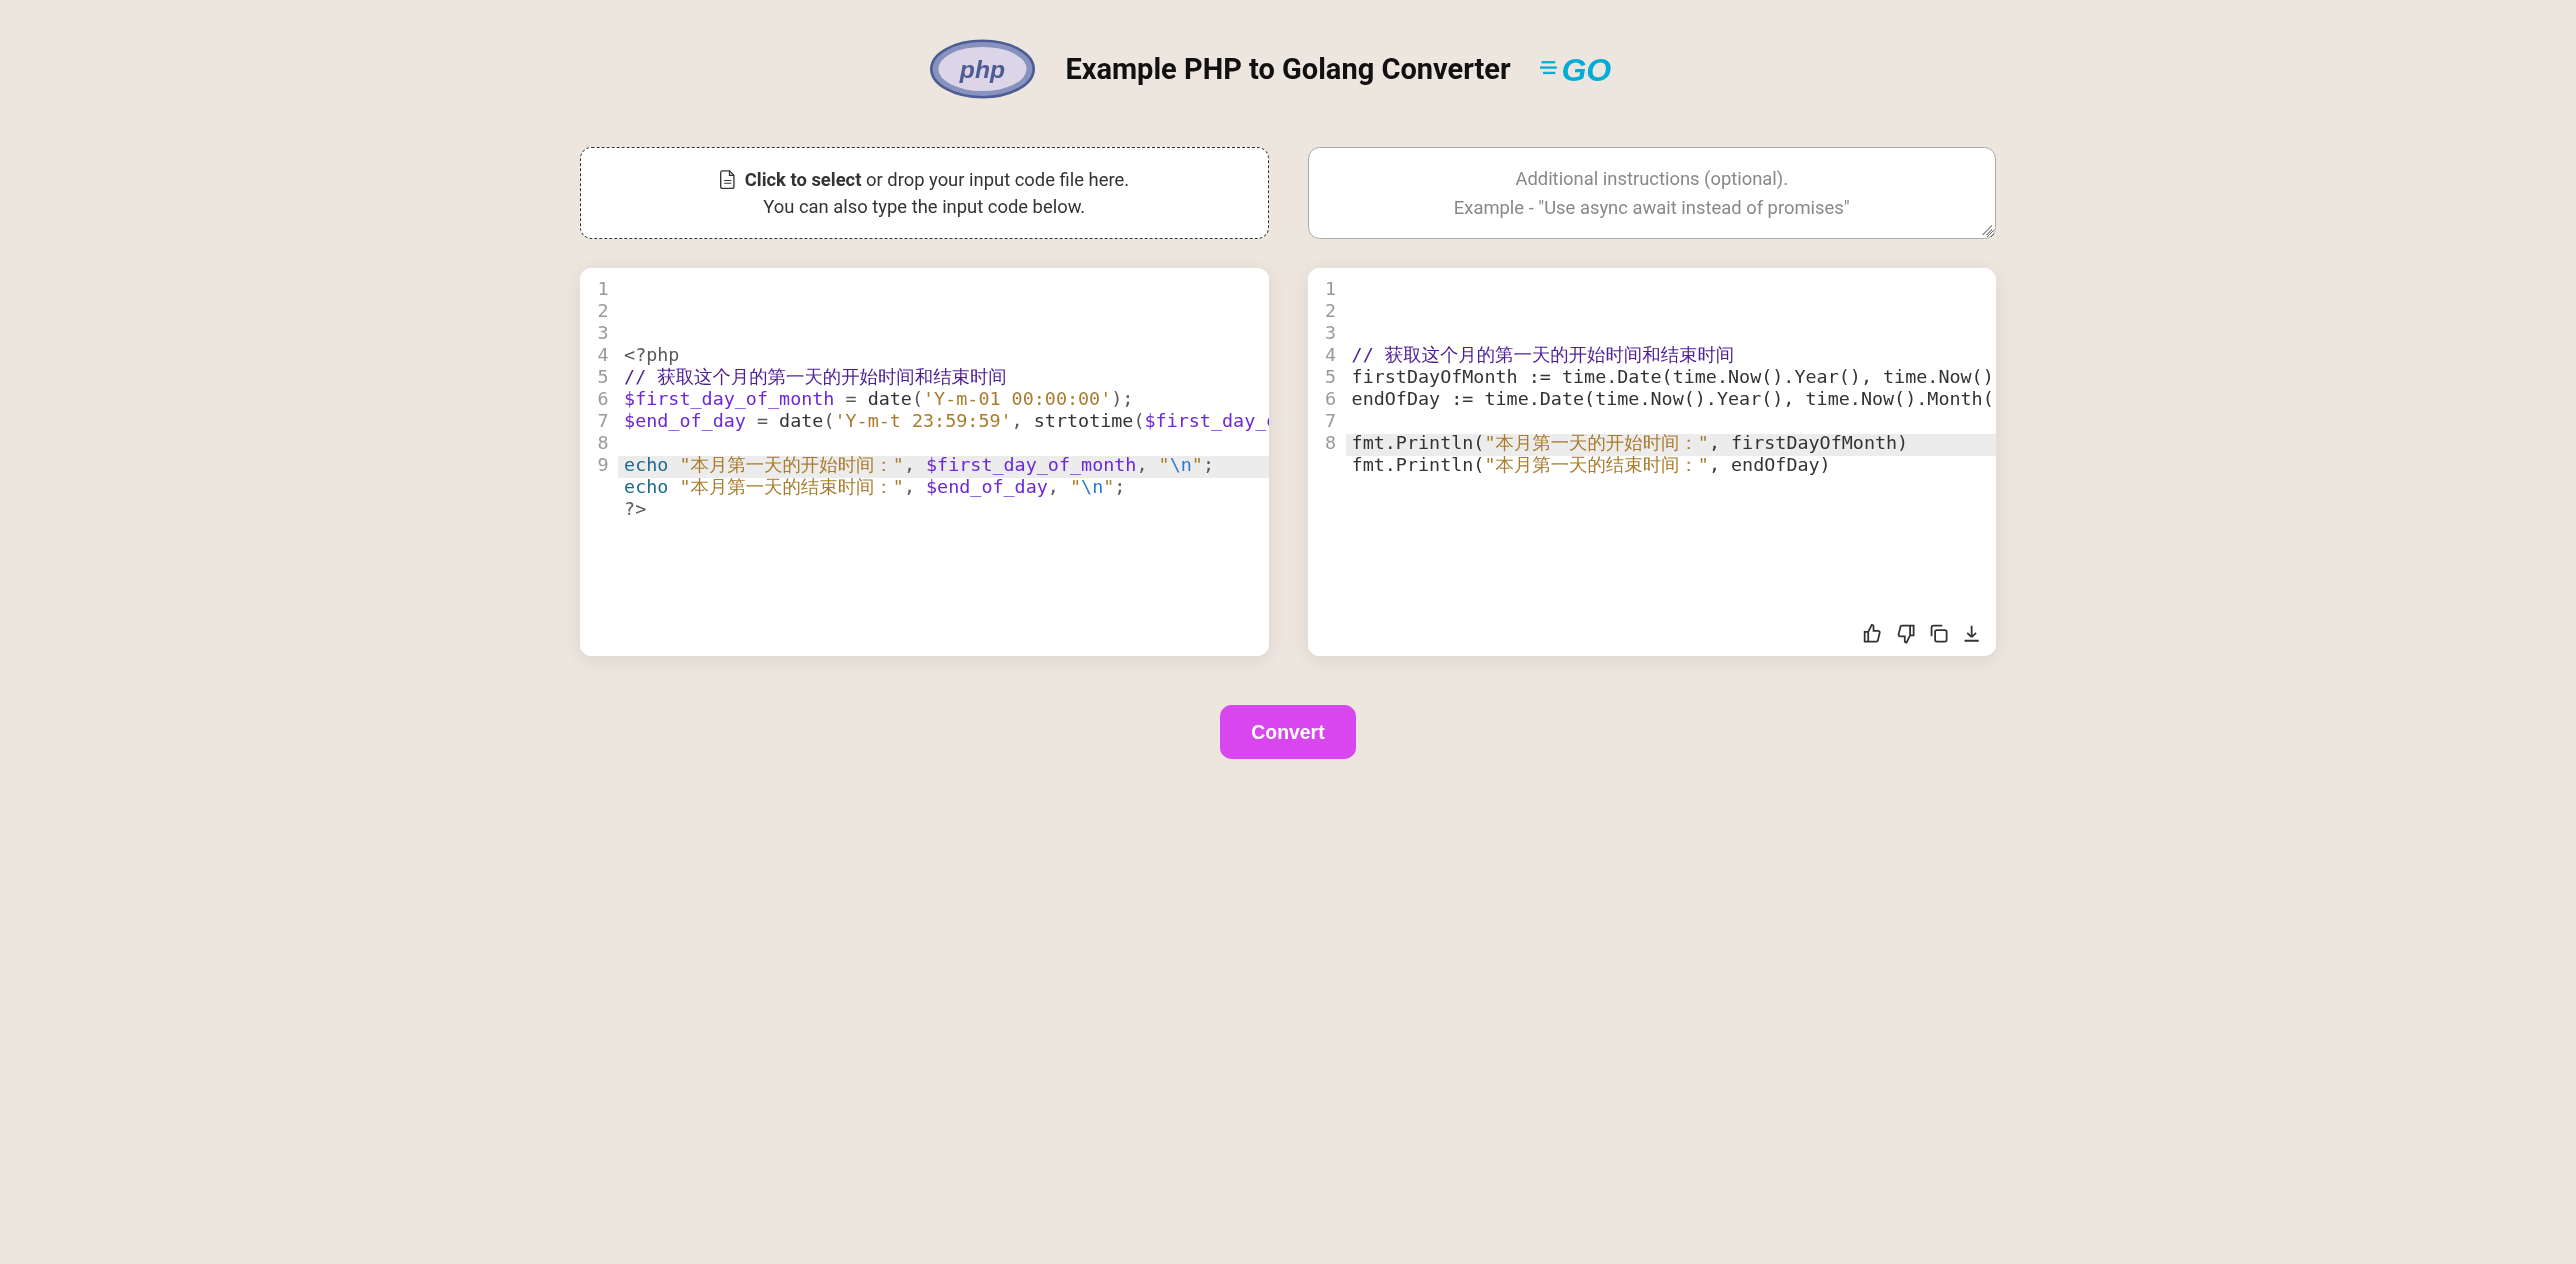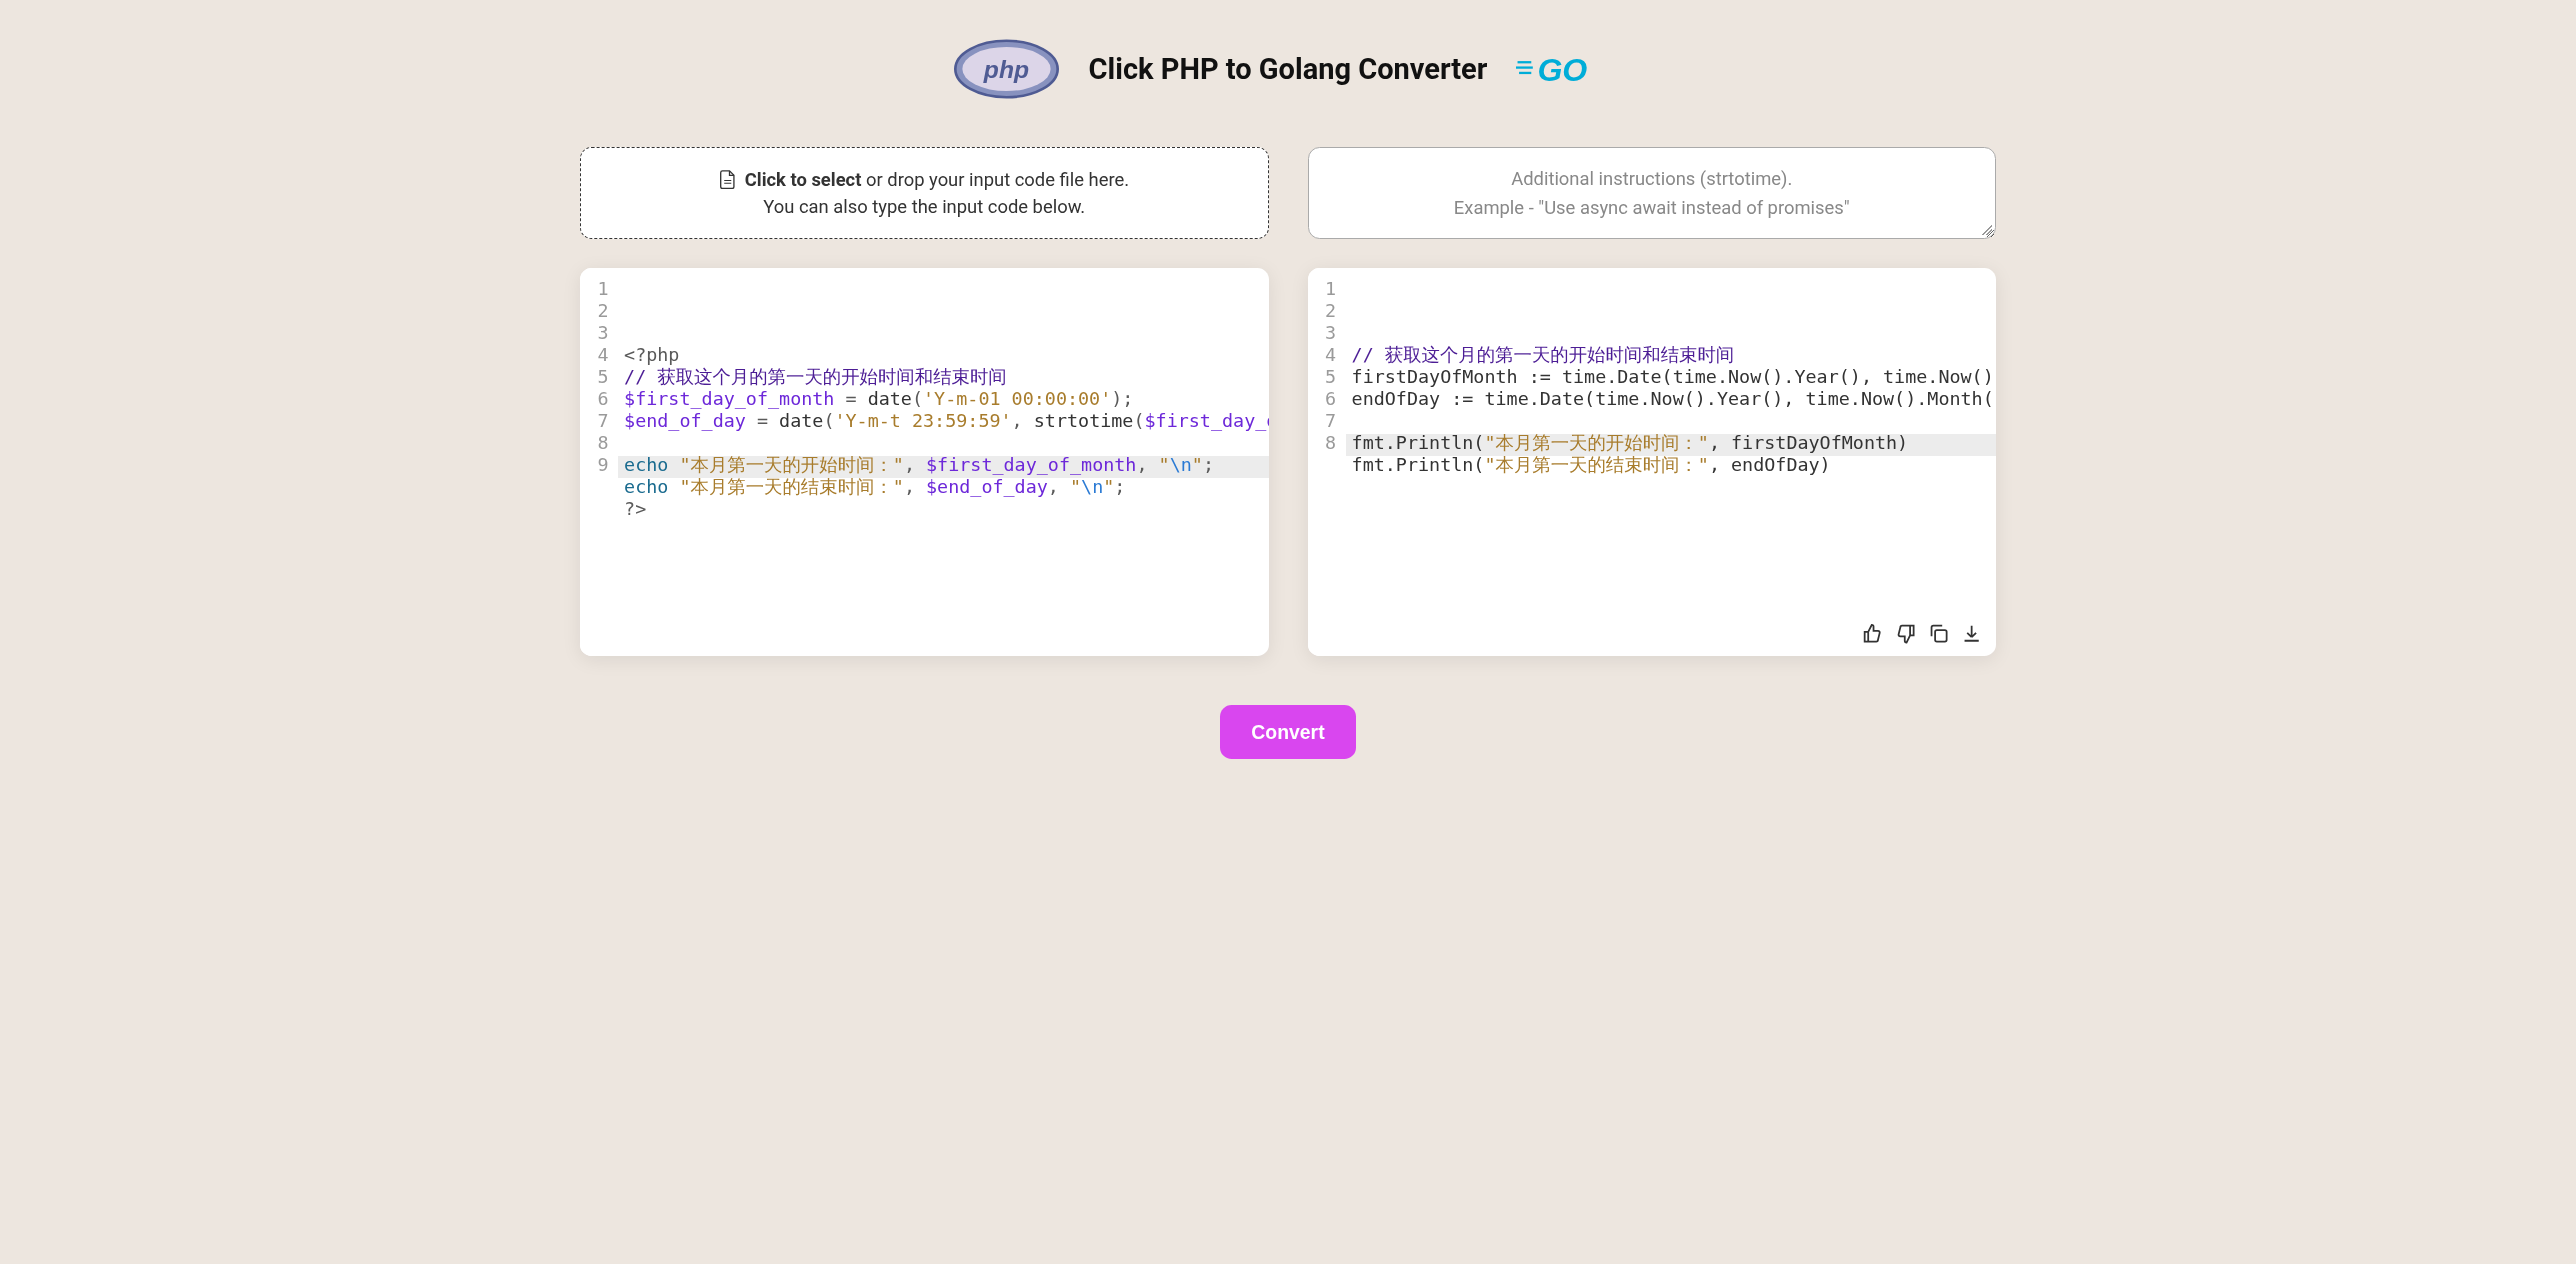--- a/index.html
+++ b/index.html
@@ -163,21 +163,21 @@
 </head>
 <body>
 
 <div class="container">
   <div class="header">
     <svg class="php-logo" viewBox="0 0 120 68">
       <ellipse cx="60" cy="34" rx="58" ry="32" fill="#8892BF" stroke="#4F5B93" stroke-width="3"></ellipse>
       <ellipse cx="60" cy="34" rx="50" ry="25" fill="#dcd5e8"></ellipse>
       <text x="60" y="44" font-family="Arial Black, sans-serif" font-size="28" font-weight="900" fill="#4F5B93" text-anchor="middle" font-style="italic">php</text>
     </svg>
-    <h1 class="title">Click PHP to Golang Converter</h1>
+    <h1 class="title">Example PHP to Golang Converter</h1>
     <svg class="go-logo" viewBox="0 0 140 50">
       <g fill="#00ADD8">
         <rect x="2" y="14" width="18" height="3"></rect>
         <rect x="0" y="21" width="22" height="3"></rect>
         <rect x="4" y="28" width="16" height="3"></rect>
         <text x="28" y="40" font-family="Arial Black, sans-serif" font-size="42" font-weight="900" font-style="italic" fill="#00ADD8">GO</text>
       </g>
     </svg>
   </div>
 
@@ -190,21 +190,21 @@
             <path d="M11 1v5h5" fill="none" stroke="#333" stroke-width="1.5"></path>
             <path d="M5 12h8M5 15h8" stroke="#333" stroke-width="1.2"></path>
           </svg>
           <span><span class="bold">Click to select</span><span> or drop your input code file here.</span></span>
         </div>
         <div class="dropzone-line2">You can also type the input code below.</div>
       </div>
     </div>
     <div class="right-col">
       <div class="top-box instructions-box">
-        <div>Additional instructions (strtotime).</div>
+        <div>Additional instructions (optional).</div>
         <div>Example - "Use async await instead of promises"</div>
       </div>
     </div>
   </div>
 
   <div class="panels">
     <div class="editor">
       <div class="editor-inner">
         <div class="gutter" id="left-gutter">
             <div>1</div>

